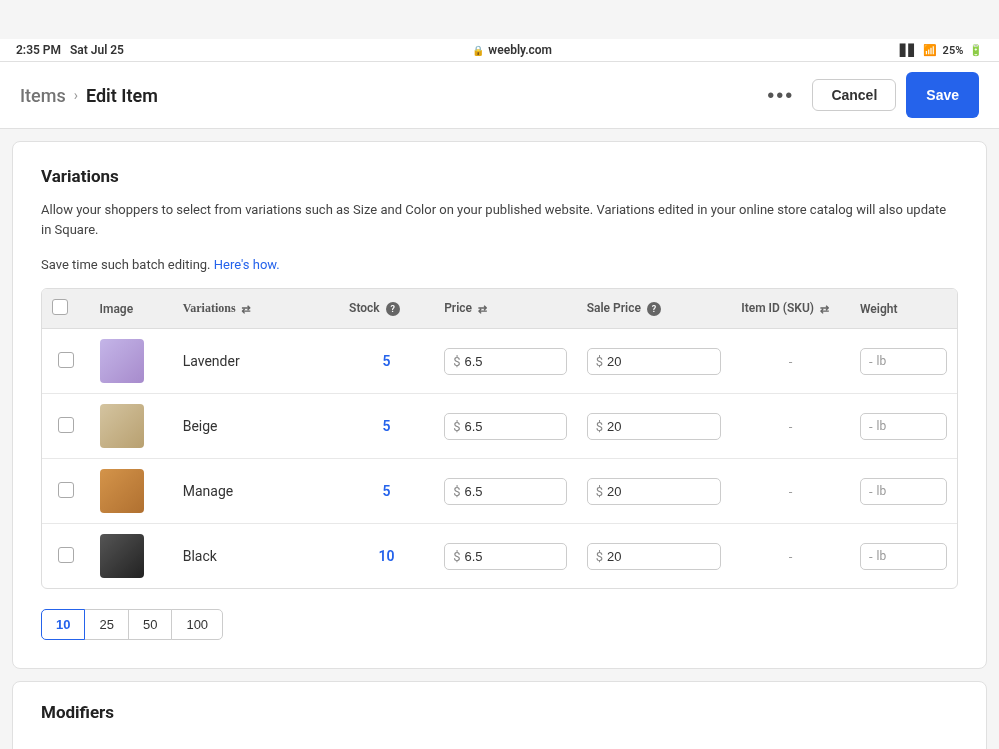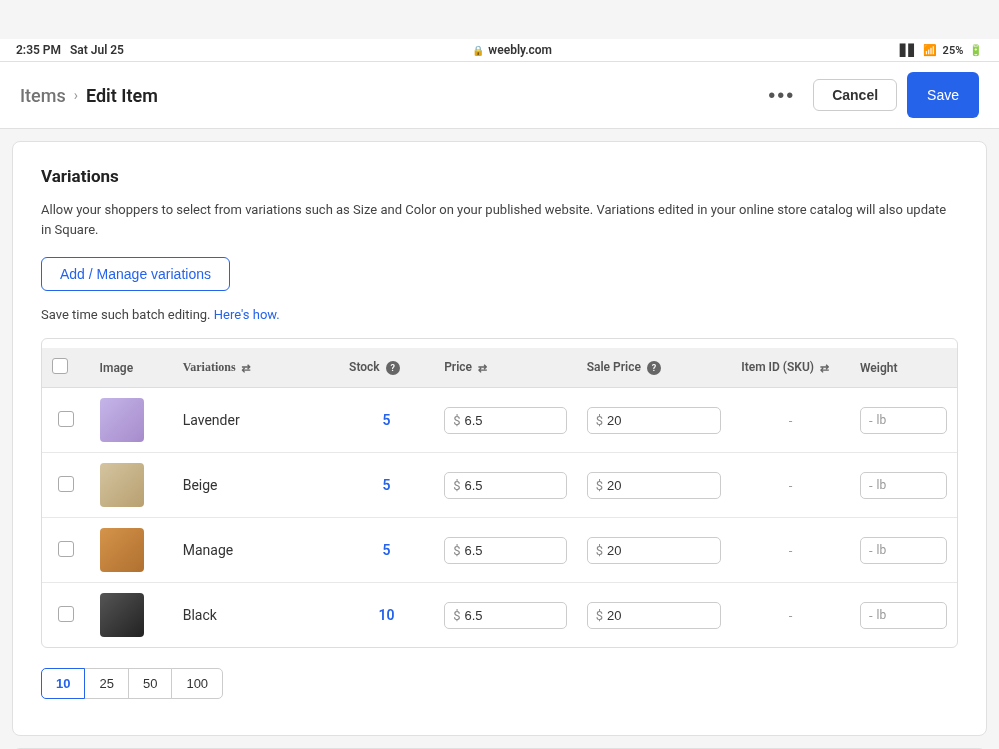--- a/index.html
+++ b/index.html
@@ -82,37 +82,37 @@
       font-weight: 700;
       color: #333;
       cursor: pointer;
     }
     .btn-save {
       background: #2563eb;
       border: none;
       border-radius: 6px;
       padding: 15px 20px;
       font-size: 14px;
-      font-weight: 400;
+      font-weight: 700;
       color: #fff;
       cursor: pointer;
     }
 
     
     .main-content {
       padding: 0;
       background: #f5f5f5;
     }
 
     
     .section-card {
       background: #fff;
       margin: 12px 12px 12px 12px;
       border-radius: 8px;
-      padding: 24px 28px 36px;
+      padding: 24px 28px 28px;
       border: 1px solid #e0e0e0;
     }
 
     .section-title {
       font-size: 17px;
       font-weight: 700;
       color: #222;
       margin-bottom: 14px;
     }
 
@@ -150,21 +150,20 @@
     .variations-table-wrapper {
       border: 1px solid #ddd;
       border-radius: 6px;
       overflow: hidden;
       margin-bottom: 20px;
     }
 
     .variations-table {
       width: 100%;
       border-collapse: collapse;
-      margin-top: 9px;
     }
 
     .variations-table thead tr {
       background: #f0f0f0;
     }
 
     .variations-table th {
       padding: 10px 10px;
       font-size: 12px;
       font-weight: 600;
@@ -389,21 +388,20 @@
     <button class="btn-save">Save</button>
   </div>
 </div>
 
 <div class="main-content">
 
   <div class="section-card">
     <div class="section-title">Variations</div>
     <div class="section-description">Allow your shoppers to select from variations such as Size and Color on your published website. Variations edited in your online store catalog will also update in Square.</div>
 
-    <button class="btn-add-variations">Add / Manage variations</button>
 
     <div class="batch-edit-text">
       <span>Save time such batch editing.</span>
       <a class="batch-edit-link">Here's how.</a>
     </div>
 
     
     <div class="variations-table-wrapper">
       <table class="variations-table">
         <thead>

